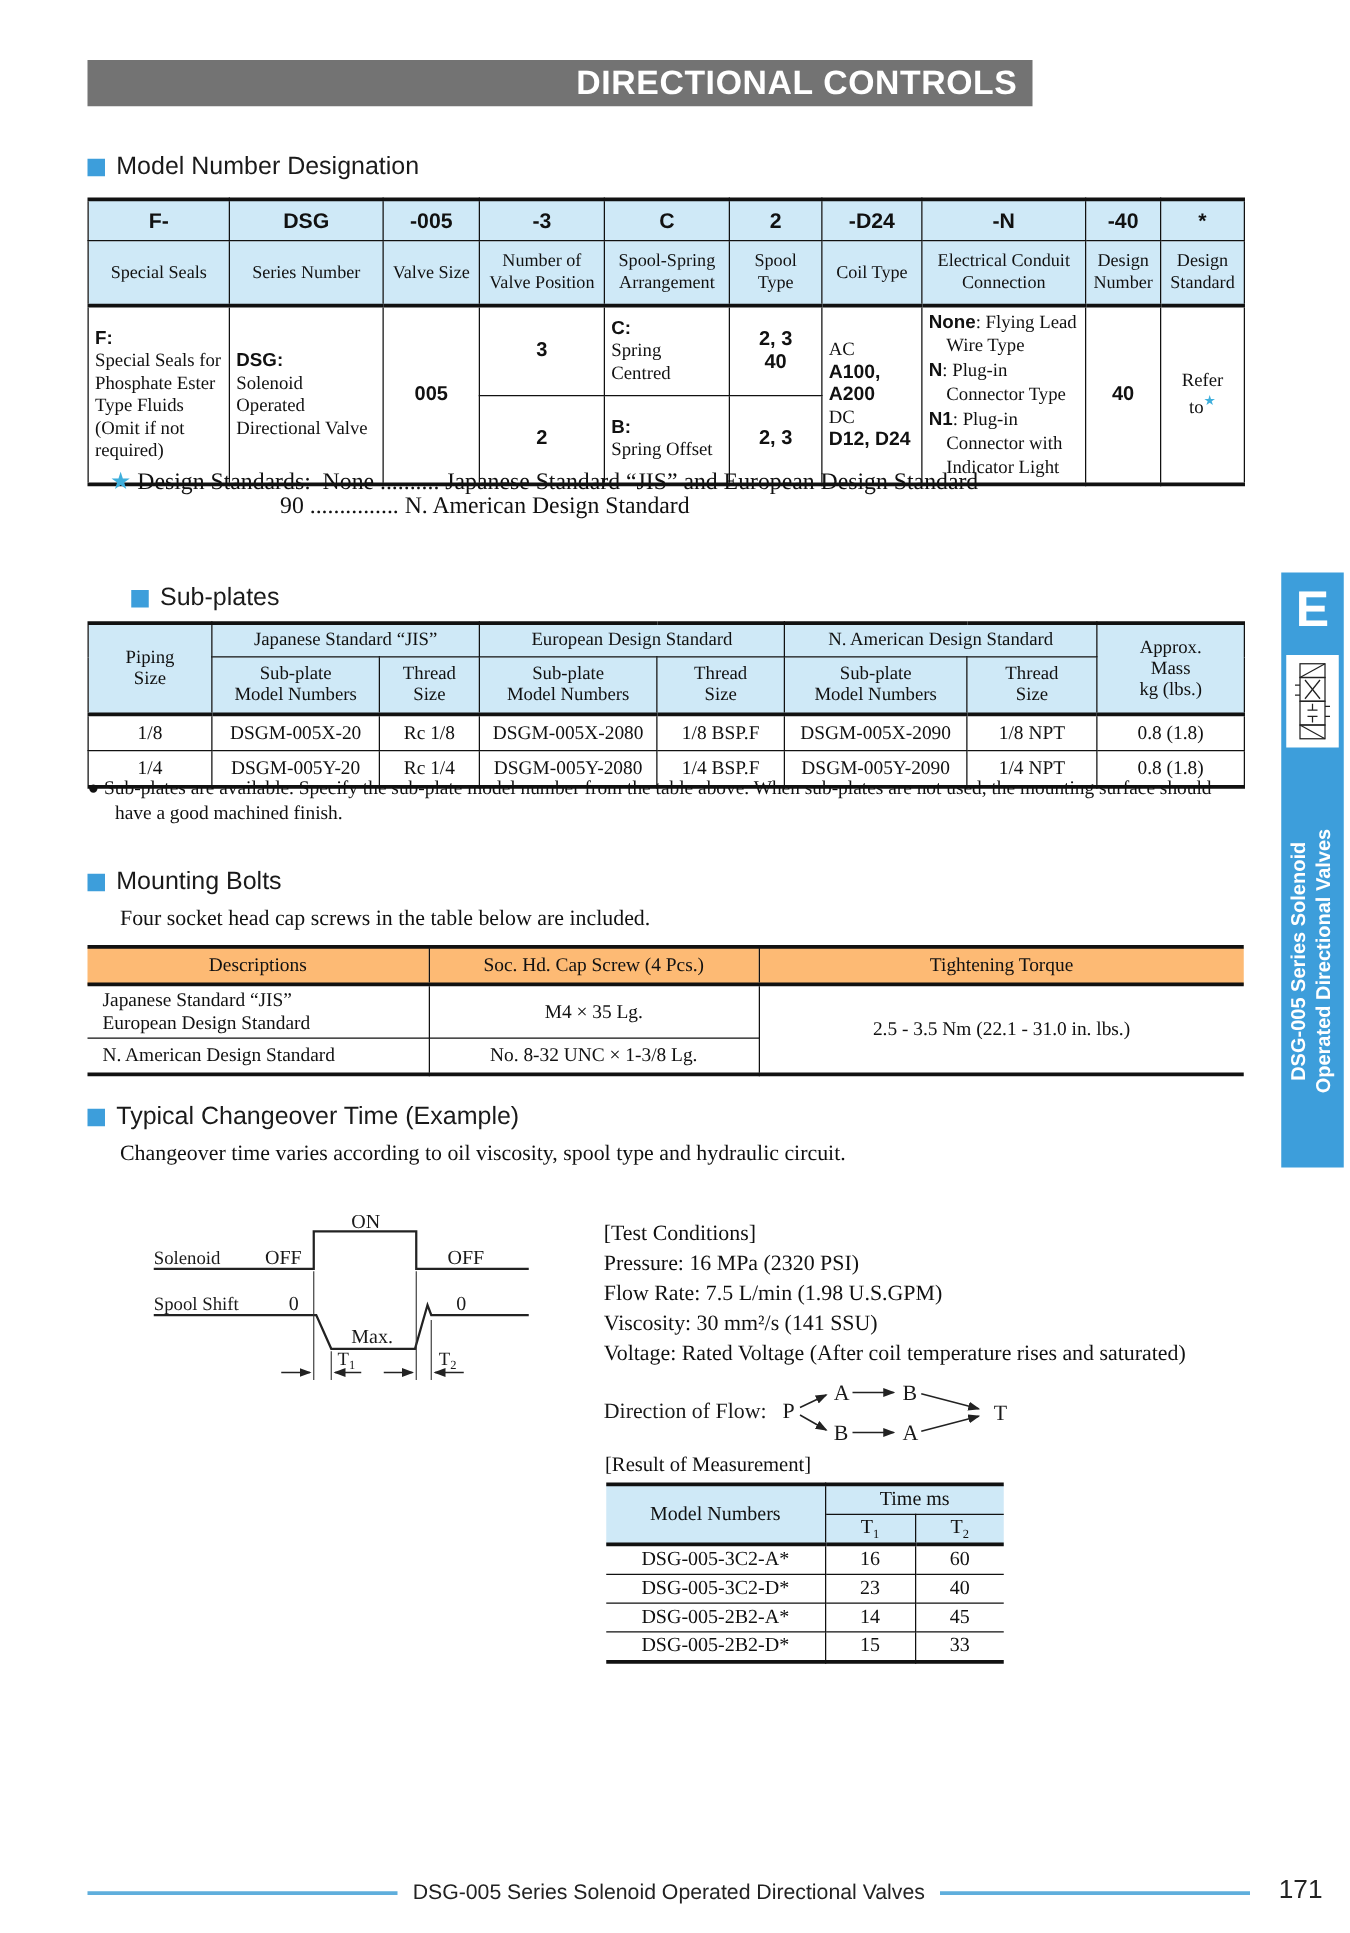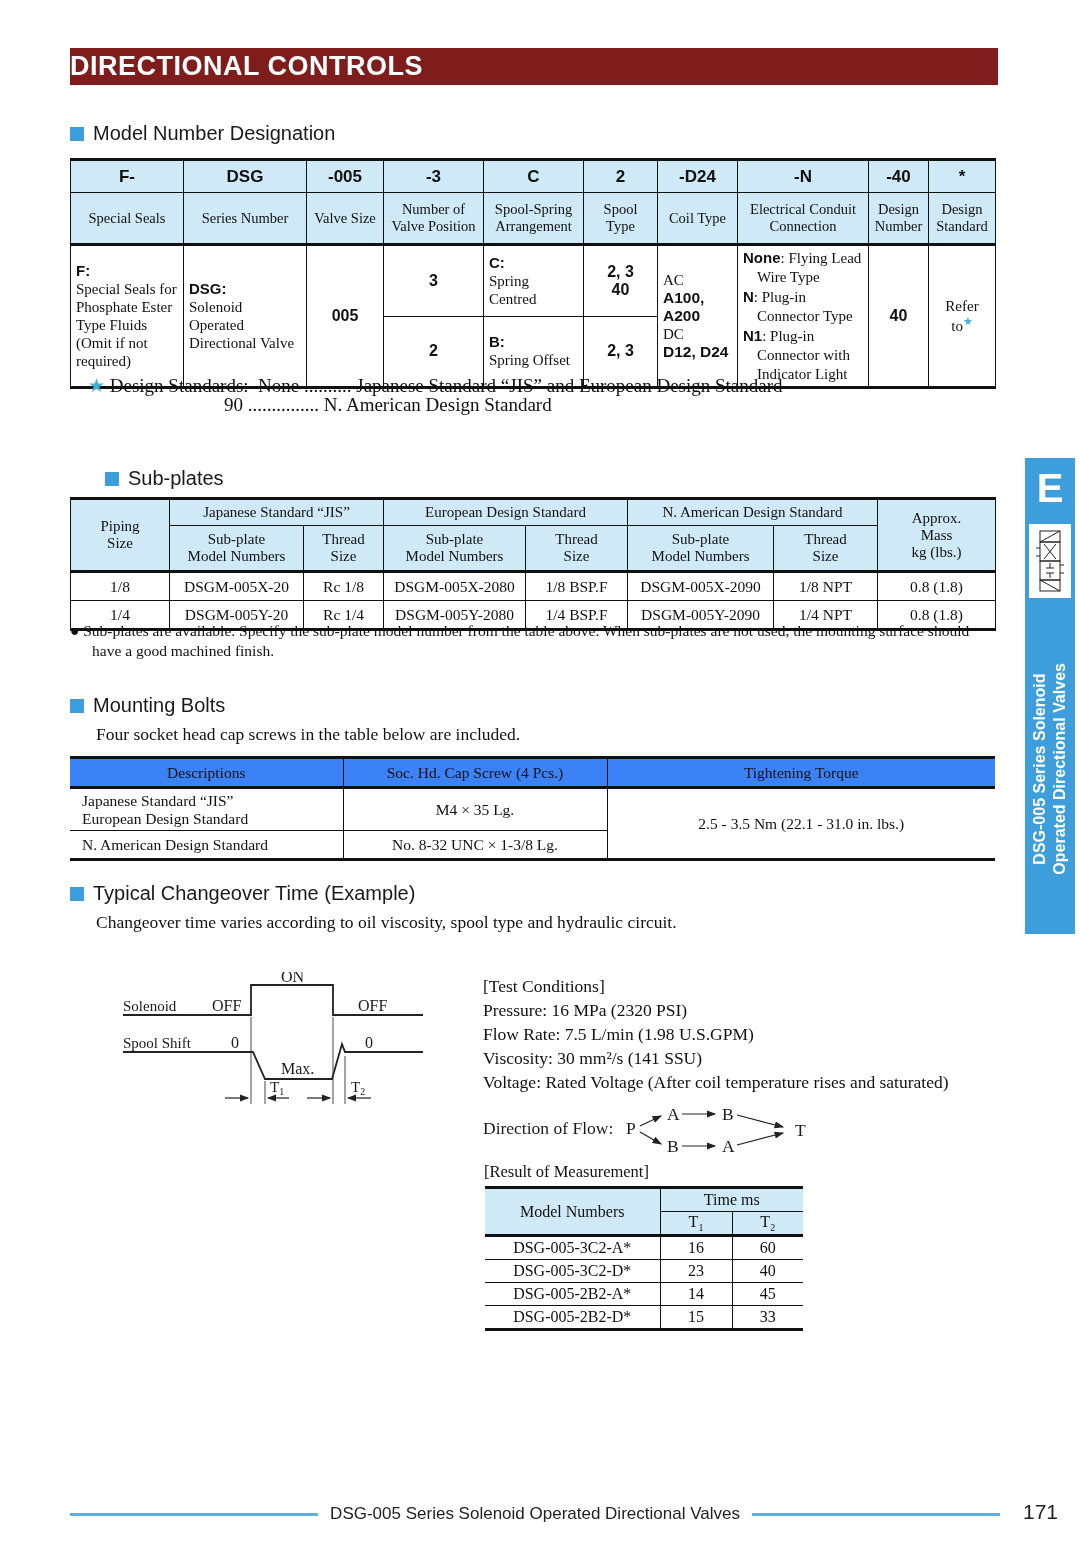--- a/index.html
+++ b/index.html
@@ -1,23 +1,23 @@
 <!DOCTYPE html>
 <html><head>
 <meta charset="utf-8">
 <style>
   html,body{margin:0;padding:0;}
   body{width:1080px;height:1546px;position:relative;background:#ffffff;color:#111;
        font-family:"Liberation Serif", serif;}
   .abs{position:absolute;}
 
   
-  .banner{left:70px;top:48px;width:928px;height:37px;background:#7f1d1d;color:#fff;
+  .banner{left:70px;top:48px;width:756px;height:37px;background:#737373;color:#fff;
           font-family:"Liberation Sans", sans-serif;font-weight:bold;font-size:27px;
-          line-height:37px;padding-right:12px;box-sizing:border-box;letter-spacing:.5px;}
+          line-height:37px;text-align:right;padding-right:12px;box-sizing:border-box;letter-spacing:.5px;}
 
   
   .sec-h{font-family:"Liberation Sans", sans-serif;font-size:20px;color:#1a1a1a;display:flex;align-items:center;}
   .sec-h .sq{width:14px;height:14px;background:#3D9EDB;margin-right:9px;display:inline-block;}
   .serif17{font-size:17.5px;}
 
   
   table{border-collapse:collapse;table-layout:fixed;color:#111;}
   .bd{font-family:"Liberation Sans", sans-serif;font-weight:bold;}
   .al{text-align:left;}
@@ -42,21 +42,21 @@
   .spt tr.g th{background:#CFE9F7;height:23px;}
   .spt tr.sh th{background:#CFE9F7;height:42px;border-bottom:3px solid #111;}
   .spt th.rs2{background:#CFE9F7;border-bottom:3px solid #111;}
   .spt tr.r td{height:25px;font-size:15.5px;}
 
   
   .bt{width:925px;border-top:3px solid #111;border-bottom:3px solid #111;font-size:15.5px;}
   .bt th,.bt td{border:1px solid #111;vertical-align:middle;padding:2px 6px;}
   .bt th:first-child,.bt td:first-child{border-left:none;}
   .bt th:last-child,.bt td:last-child{border-right:none;text-align:center;}
-  .bt tr.h th{background:#3b82f6;height:23px;font-weight:normal;text-align:center;border-bottom:3px solid #111;}
+  .bt tr.h th{background:#fdba74;height:23px;font-weight:normal;text-align:center;border-bottom:3px solid #111;}
   .bt td.desc{padding-left:12px;}
   .bt tr.r1 td{height:37px;}
   .bt tr.r2 td{height:23px;}
 
   
   .rt{width:318px;border-top:3px solid #111;border-bottom:3px solid #111;font-size:16px;}
   .rt th,.rt td{border:1px solid #111;vertical-align:middle;text-align:center;font-weight:normal;padding:0 2px;}
   .rt th:first-child,.rt td:first-child{border-left:none;}
   .rt th:last-child,.rt td:last-child{border-right:none;}
   .rt th{background:#CFE9F7;height:22px;}

